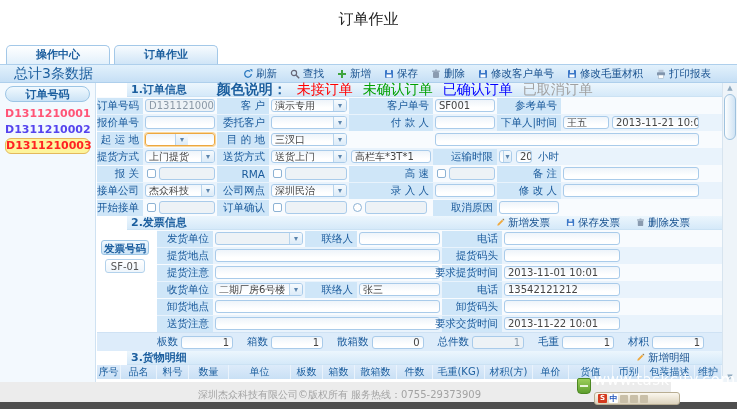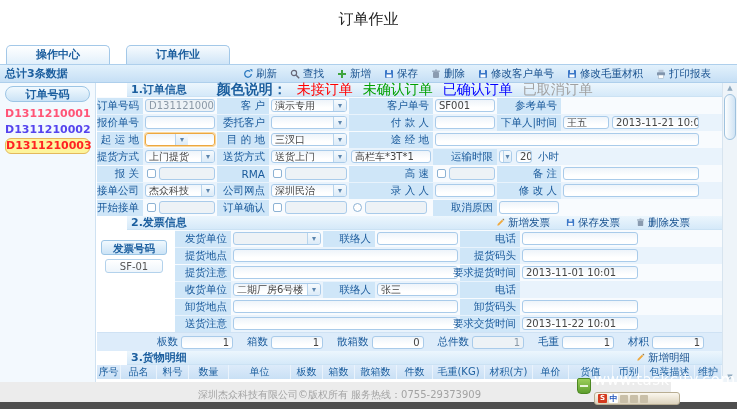--- a/index.html
+++ b/index.html
@@ -1,27 +1,27 @@
 <!DOCTYPE html>
 <html><head>
 <meta charset="utf-8">
 <style>
   * { margin:0; padding:0; box-sizing:border-box; }
   html,body { width:737px; height:409px; font-family:"DejaVu Sans","Liberation Sans",sans-serif; }
   .screen { position:relative; width:737px; height:409px; background:#ffffff; overflow:hidden; }
   .page-title { position:absolute; top:10px; left:0; width:100%; text-align:center; font-size:15px; color:#222; }
   
-  .tabs { position:absolute; top:45px; left:6px; height:19px; display:flex; gap:16px; }
+  .tabs { position:absolute; top:45px; left:6px; height:19px; display:flex; gap:4px; }
   .tab { width:104px; height:19px; line-height:18px; text-align:center; font-size:11px; font-weight:bold; color:#1b5e9e;
          background:linear-gradient(#f7fbfe,#d0e5f7); border:1px solid #a3c8e8; border-bottom:none; border-radius:5px 5px 0 0; cursor:pointer; }
   .tab.active { background:linear-gradient(#ffffff,#e2f0fb); }
   
   .info-bar { position:absolute; top:64px; left:0; width:737px; height:19px; background:linear-gradient(#e2f1fc,#c6dff5);
               border-top:1px solid #aecfec; border-bottom:1px solid #aecfec; display:flex; align-items:center; }
-  .total-label { font-size:11px; font-weight:bold; color:#1b5e9e; padding-left:5px; }
+  .total-label { font-size:14px; font-weight:normal; color:#1b5e9e; padding-left:14px; }
   .toolbar { margin-left:auto; display:flex; align-items:center; gap:13px; padding-right:26px; }
   .tbtn { display:flex; align-items:center; gap:3px; font-size:10.5px; color:#17508e; cursor:pointer; white-space:nowrap; }
   .tbtn svg { width:10px; height:10px; }
   
   .content { position:absolute; top:83px; left:0; width:737px; height:299px; background:#fff; }
   .left-panel { position:absolute; top:0; left:0; width:96px; height:299px; background:#f3f9fe; border-right:1px solid #cfe2f2; }
   .list-header { margin:3px 5px 4px 5px; height:16px; background:linear-gradient(#f1f9fe,#cbe3f6); border:1px solid #9cc5e5;
                  border-radius:8px; color:#1b5e9e; font-weight:bold; font-size:11px; text-align:center; line-height:15px; cursor:pointer; }
   .order-item { height:16px; line-height:16px; text-align:center; font-size:11px; font-weight:bold; cursor:pointer; margin:0 5px; }
   .order-item.selected { background:#fdf49c; border:1px solid #e3b95d; border-radius:6px; line-height:14px; }
@@ -51,21 +51,21 @@
              display:flex; align-items:center; justify-content:center; color:#5b84ad; font-size:8px; cursor:pointer; }
   .ddarrow::after { content:"▾"; }
   .field.focus { border:1px solid #eda73f; box-shadow:0 0 0 1px #f9d79c;flex-direction:column; }
   .cb { width:9px; height:9px; border:1px solid #8cb2d4; background:#fff; border-radius:2px; margin:0 3px 0 2px; flex:none; cursor:pointer; }
   .cb.rb { border-radius:50%; }
   .cbf { max-width:62px; }
   .unit { color:#1a5a9b; font-size:10.5px; margin-left:6px; white-space:nowrap; }
   .span-long { grid-column:6/9; }
   
   .inv-wrap { display:flex; }
-  .inv-left { width:78px; flex:none; padding-top:9px; }
+  .inv-left { width:60px; flex:none; padding-top:9px; }
   .inv-no-header { margin:1px 8px 4px 4px; height:15px; background:linear-gradient(#f1f9fe,#cbe3f6); border:1px solid #9cc5e5;
                    border-radius:3px; color:#1b5e9e; font-weight:bold; font-size:10.5px; text-align:center; line-height:14px; cursor:pointer; }
   .inv-no-item { margin:2px 12px 0 8px; height:14px; background:linear-gradient(#ffffff,#eef5fb); border:1px solid #b3d2ec;
                  border-radius:3px; color:#555; font-size:10px; text-align:center; line-height:13px; cursor:pointer; }
   .inv-form { flex:1; }
   .irow { display:grid; grid-template-columns:56px 92px 52px 85px 60px 120px 1fr; height:17px; align-items:center; font-size:10.5px; }
   .irow.alt { background:#e9f3fc; }
   .irow.base { background:#f8fbfe; }
   .ispan { grid-column:2/5; }
   .totals { display:flex; align-items:center; height:19px; background:#ddecfa; border-top:1px solid #cfe2f4; padding-left:60px; }
@@ -251,21 +251,20 @@
               <span class="ddarrow"></span>
             </div>
           </div>
         <div class="lbl">目 的 地</div>
         <div class="cell">
             <div class="field dd">
               <span class="ddtext">三汊口</span>
               <span class="ddarrow"></span>
             </div>
           </div>
-        <div class="lbl">途 经 地</div>
         <div class="cell span-long">
             <div class="field"></div>
           </div>
         <div></div>
       </div>
 
       <div class="frow alt">
         <div class="lbl">提货方式</div>
         <div class="cell">
             <div class="field dd">
@@ -451,20 +450,23 @@
                 <div class="field dd">
                   <span class="ddtext">二期厂房6号楼</span>
                   <span class="ddarrow"></span>
                 </div>
               </div>
             <div class="lbl">联络人</div>
             <div class="cell">
                 <div class="field">张三</div>
               </div>
             <div class="lbl">电话</div>
+            <div class="cell">
+                <div class="field">13542121212</div>
+              </div>
             <div></div>
           </div>
 
           <div class="irow base">
             <div class="lbl">卸货地点</div>
             <div class="cell ispan">
                 <div class="field"></div>
               </div>
             <div class="lbl">卸货码头</div>
             <div class="cell">

